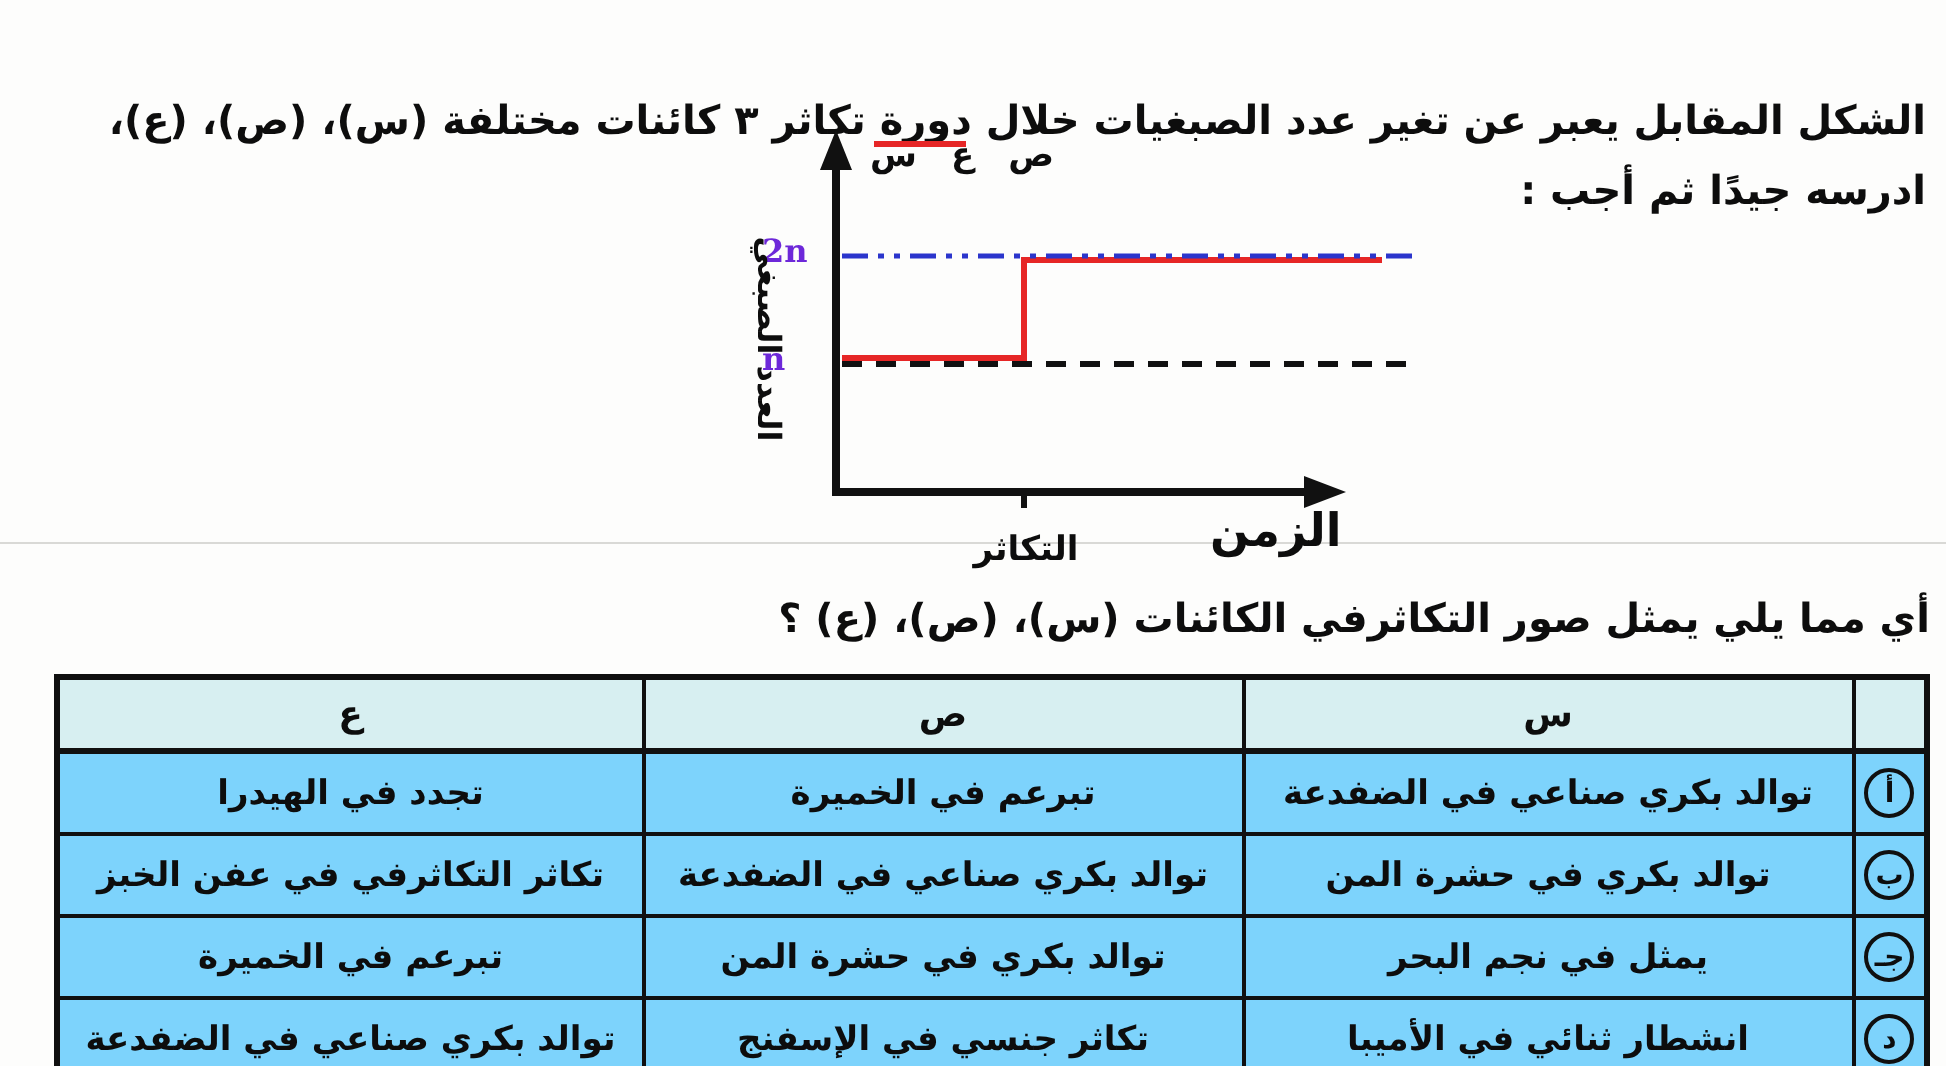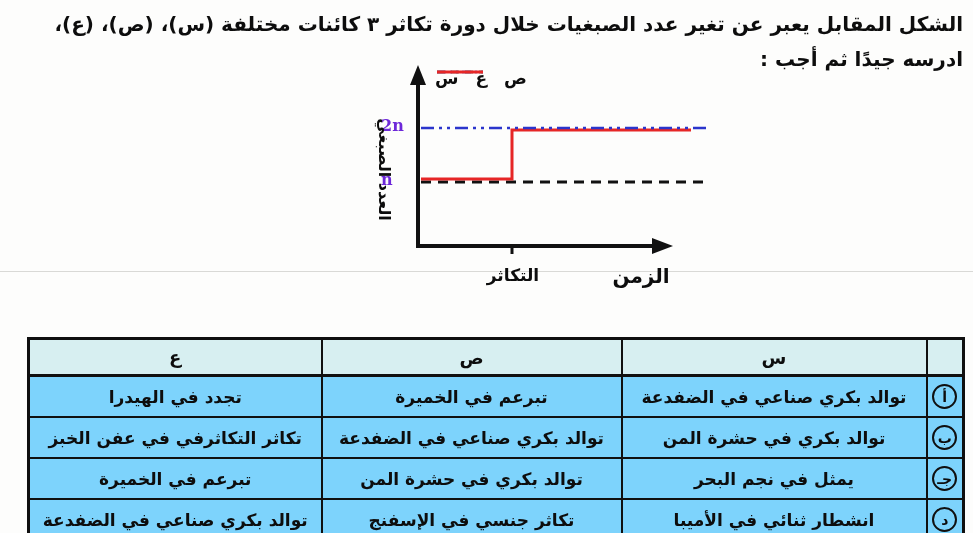--- a/index.html
+++ b/index.html
@@ -10,20 +10,21 @@
     font-family:"DejaVu Sans","Liberation Sans",sans-serif;
     color:#0d0d0d;
     direction:rtl;
     overflow:hidden;
   }
   
   .intro-line{
     position:absolute;right:10px;
     font-size:20px;font-weight:bold;letter-spacing:0px;
     white-space:nowrap;
+    margin-top:36px;
   }
   .intro-1{top:12px;}
   .intro-2{top:47px;}
   
   .separator{
     position:absolute;left:0;top:271px;width:973px;
     border-top:1.5px solid #d9d9d6;z-index:0;
   }
   
   .chart{
@@ -37,22 +38,22 @@
     font-weight:bold;font-size:16px;color:#6d28d9;
   }
   .tick-2n{left:26px;top:56px;}
   .tick-n{left:26px;top:110px;}
   .y-axis-title{
     position:absolute;left:-43px;top:100px;width:145px;
     text-align:center;font-size:16px;font-weight:bold;
     transform:rotate(90deg);white-space:nowrap;
   }
   .x-axis-title{
-    position:absolute;left:250px;top:204px;width:72px;
-    text-align:center;font-size:20px;font-weight:bold;
+    position:absolute;left:250px;top:193px;width:72px;
+    font-size:23px;font-weight:bold;
   }
   .x-tick-title{
     position:absolute;left:116px;top:193px;width:84px;
     text-align:center;font-size:17px;font-weight:bold;margin-top:12px;
   }
   .legend{
     position:absolute;left:80px;top:8px;
     display:flex;direction:ltr;align-items:center;gap:17px;
   }
   .legend-item{display:flex;align-items:center;gap:8px;}
@@ -139,20 +140,21 @@
       </div>
       <div class="legend-item">
         <span class="legend-label">ص</span>
         <svg width="50" height="8">
           <line x1="2" y1="4" x2="48" y2="4" stroke="#e62626" stroke-width="3"></line>
         </svg>
       </div>
     </div>
   </div>
 
+  <div class="question">أي مما يلي يمثل صور التكاثرفي الكائنات (س)، (ص)، (ع) ؟</div>
 
   <div class="answers">
     <table>
       <colgroup>
         <col class="c-letter">
           <col class="c-s">
           <col class="c-sad">
           <col class="c-ain">
       </colgroup>
       <thead>

